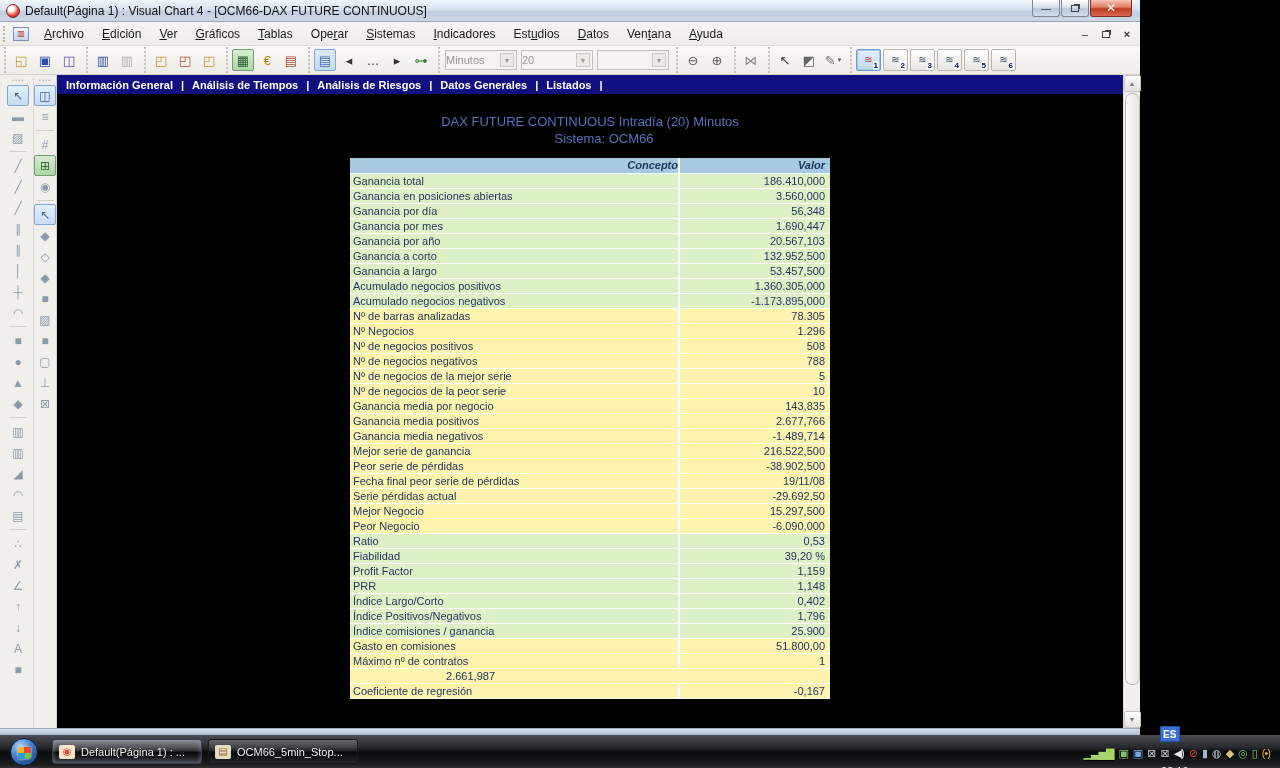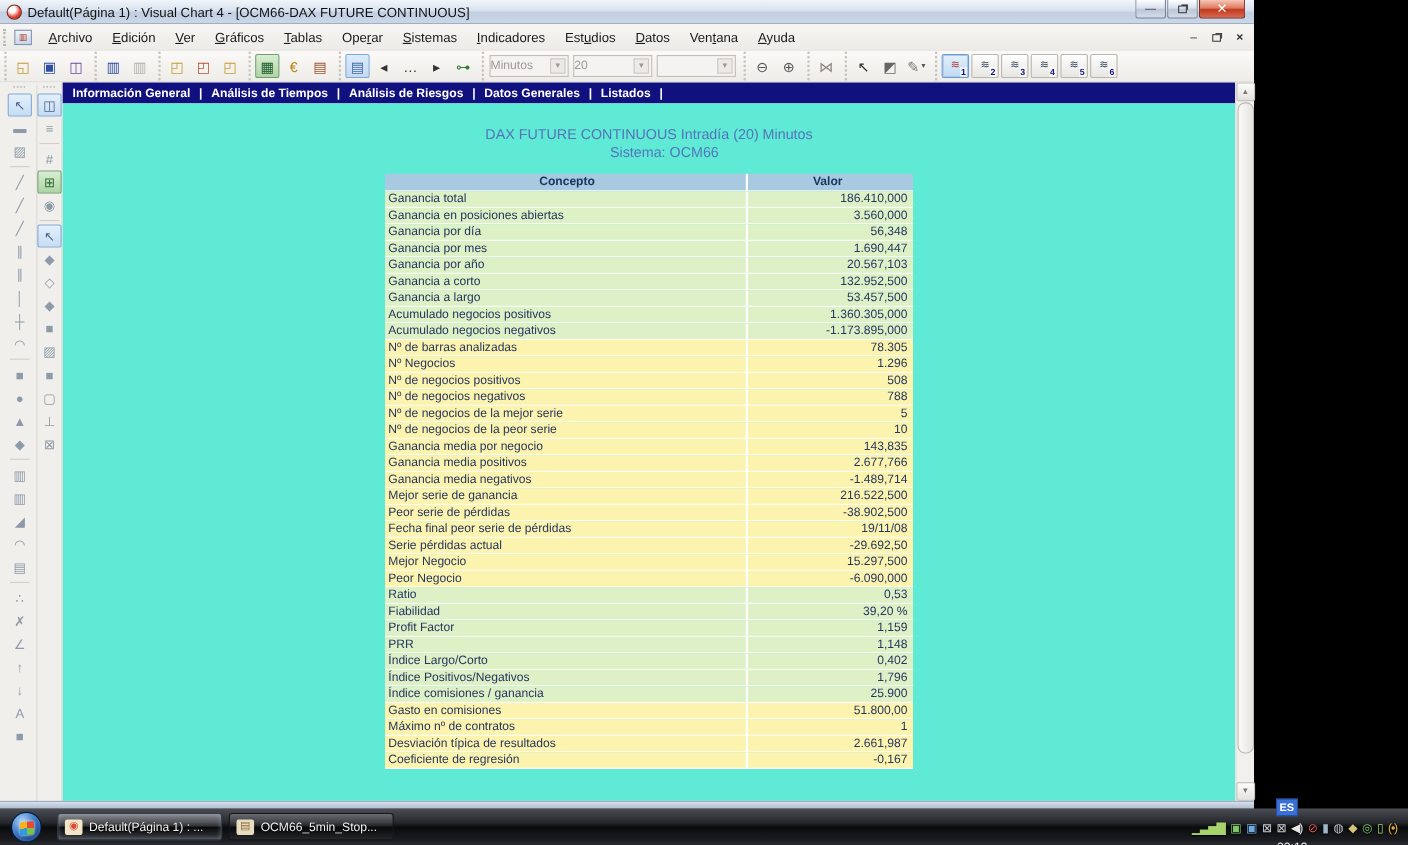--- a/index.html
+++ b/index.html
@@ -81,29 +81,29 @@
   .side-btn.sel { border-color:#7FA8D9; background:linear-gradient(#E3F0FC,#C6DCF4); color:#4A6283; }
   .side-btn.selg { border-color:#6E9E6E; background:linear-gradient(#D8EDD2,#AFD4A5); color:#2F6B33; }
   .side-div { width:18px; height:1px; background:#D2CFC9; margin:3px 0; }
 
   
   .content-col { flex:1; display:flex; flex-direction:column; min-width:0; background:#fff; }
   .navbar { height:19px; flex:0 0 19px; background:#10107E; color:#fff; display:flex;
     align-items:center; padding-left:5px; font-size:11px; font-weight:bold; }
   .nav-tab { padding:0 4px; cursor:pointer; white-space:nowrap; }
   .nav-sep { padding:0 4px; color:#fff; }
-  .content { flex:1; overflow:hidden; background:#5eead4; text-align:center; }
+  .content { flex:1; overflow:hidden; background:#000000; text-align:center; }
   .report-title { margin-top:19px; font-size:13px; color:#5574BC; line-height:17px; }
   .report-sub { font-size:13px; color:#5574BC; line-height:17px;padding-left:28px; }
 
   
   .tbl { width:480px; margin:11px auto 0; font-size:11px; color:#25365F; }
   .trow { display:flex; height:15px; line-height:14px; border-bottom:1px solid #FFFFFF; }
   .thead { height:16px; line-height:15px; background:#A7CAE1; font-weight:bold; color:#17365D; }
-  .thead .c1, .thead .c2 { text-align:center; }
+  .thead .c1, .thead .c2 { text-align:right;font-style:italic; }
   .c1 { width:330px; border-right:2px solid #FFFFFF; text-align:left; padding-left:3px;
     overflow:hidden; white-space:nowrap; }
   .c2 { width:148px; text-align:right; padding-right:3px; white-space:nowrap; }
   .tone-g { background:#DDF0C6; }
   .tone-y { background:#FCF3AE; }
 
   
   .scrollbar { width:17px; flex:0 0 17px; background:#F2F0ED; border-left:1px solid #E2DFDA;
     display:flex; flex-direction:column; align-items:center; }
   .sb-btn { width:17px; height:17px; background:linear-gradient(#FDFDFC,#E4E2DE);
@@ -509,21 +509,20 @@
               </div>
               <div class="trow tone-y">
                 <div class="c1">Gasto en comisiones</div>
                 <div class="c2">51.800,00</div>
               </div>
               <div class="trow tone-y">
                 <div class="c1">Máximo nº de contratos</div>
                 <div class="c2">1</div>
               </div>
               <div class="trow tone-y">
-                <div class="c1">Desviación típica de resultados</div>
                 <div class="c2">2.661,987</div>
               </div>
               <div class="trow tone-y">
                 <div class="c1">Coeficiente de regresión</div>
                 <div class="c2">-0,167</div>
               </div>
             </div>
         </div>
       </div>
     </div>

